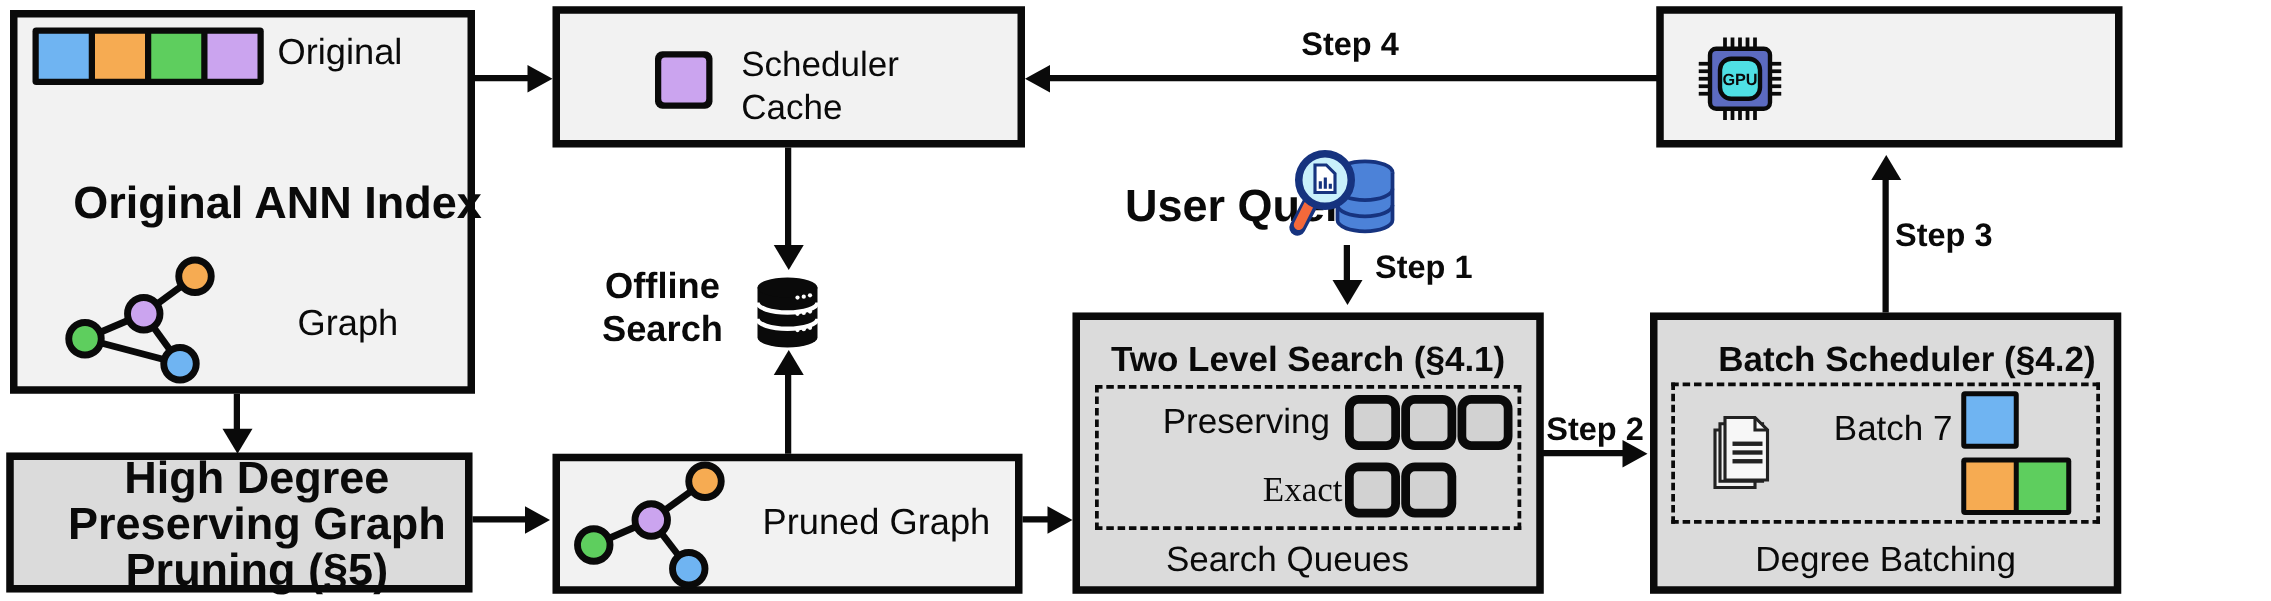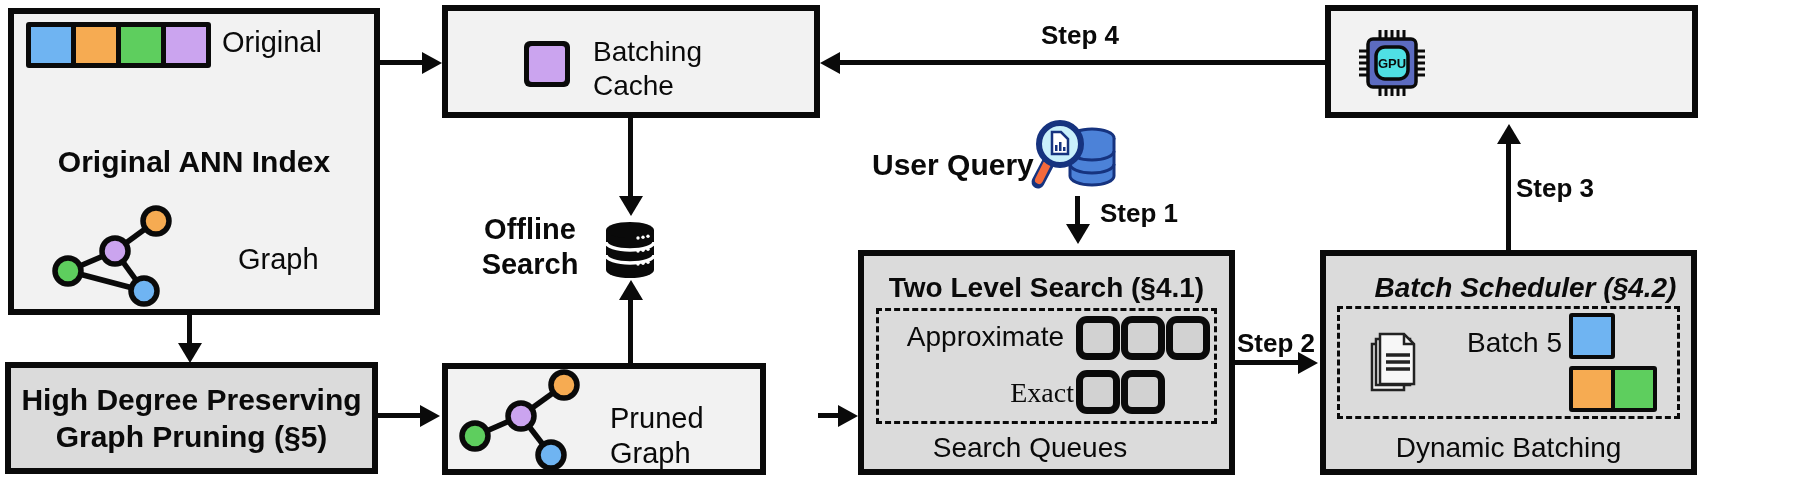--- a/index.html
+++ b/index.html
@@ -3,21 +3,21 @@
 <meta charset="utf-8">
 <style>
   html,body{margin:0;padding:0;background:#fff;}
   body{width:1817px;height:481px;position:relative;overflow:hidden;
        font-family:"Liberation Sans",sans-serif;color:#0a0a0a;}
   .box{position:absolute;border:6px solid #0a0a0a;box-sizing:border-box;}
   .light{background:var(--boxlight,#F2F2F2);}
   .gray{background:var(--boxgray,#DBDBDB);}
   .lbl{position:absolute;white-space:pre-line;}
   .b{font-weight:bold;}
-  .t30{font-size:30px;line-height:37px;}
+  .t30{font-size:36px;line-height:37px;margin-left:28px;}
   .t29{font-size:29px;line-height:35px;}
   .t28{font-size:28px;line-height:34px;}
   .t26{font-size:26px;line-height:30px;}
   .ctr{text-align:center;}
   .rgt{text-align:right;}
   
   .sqframe{position:absolute;display:flex;background:#0a0a0a;padding:5px;gap:5px;border-radius:3px;}
   .esq{width:40px;height:36px;}
   .bsq{width:38px;height:38px;}
   .c-blue{background:var(--blue,#6FB4F2);}
@@ -65,21 +65,21 @@
 </div>
 
 <div class="box gray" style="left:5px;top:362px;width:373px;height:112px;display:flex;align-items:center;justify-content:center;">
   <div class="t30 b ctr" style="width:350px;">High Degree Preserving Graph Pruning (§5)</div>
 </div>
 
 <div class="box light" style="left:442px;top:5px;width:378px;height:113px;">
   <div class="sqframe" style="left:76px;top:30px;border-radius:6px;">
     <div class="esq c-purple" style="width:36px;height:36px;border-radius:3px;"></div>
   </div>
-  <div class="lbl t28" style="left:145px;top:24px;width:150px;">Batching Cache</div>
+  <div class="lbl t28" style="left:145px;top:24px;width:150px;">Scheduler Cache</div>
 </div>
 
 <div class="lbl t29 b ctr" style="left:465px;top:212px;width:130px;">Offline Search</div>
 <svg style="left:604px;top:221px;" width="52" height="58" viewBox="0 0 52 58">
   <path d="M2 9 L2 49 A24 8 0 0 0 50 49 L50 9 Z" fill="#0a0a0a"></path>
   <ellipse cx="26" cy="9" rx="24" ry="8" fill="#0a0a0a"></ellipse>
   <path d="M2 21 A24 8 0 0 0 50 21" stroke="#fff" stroke-width="3.5" fill="none"></path>
   <path d="M2 34 A24 8 0 0 0 50 34" stroke="#fff" stroke-width="3.5" fill="none"></path>
   <g fill="#fff">
     <circle cx="34" cy="17" r="1.7"></circle>
@@ -87,21 +87,21 @@
       <circle cx="44" cy="15.2" r="1.7"></circle>
     <circle cx="34" cy="30" r="1.7"></circle>
       <circle cx="39" cy="29.3" r="1.7"></circle>
       <circle cx="44" cy="28.2" r="1.7"></circle>
     <circle cx="34" cy="43" r="1.7"></circle>
       <circle cx="39" cy="42.3" r="1.7"></circle>
       <circle cx="44" cy="41.2" r="1.7"></circle>
   </g>
 </svg>
 
-<div class="box light" style="left:442px;top:363px;width:324px;height:112px;">
+<div class="box light" style="left:442px;top:363px;width:376px;height:112px;">
   <svg style="left:10px;top:0px;" width="140" height="104" viewBox="0 0 140 104">
     <g stroke="#0a0a0a" stroke-width="5.5">
       <line x1="17" y1="67" x2="63" y2="47"></line>
       <line x1="63" y1="47" x2="106" y2="16"></line>
       <line x1="63" y1="47" x2="93" y2="86"></line>
       <circle cx="106" cy="16" r="13" fill="var(--orange)"></circle>
       <circle cx="63" cy="47" r="13" fill="var(--purple)"></circle>
       <circle cx="17" cy="67" r="13" fill="var(--green)"></circle>
       <circle cx="93" cy="86" r="13" fill="var(--blue)"></circle>
     </g>
@@ -122,55 +122,55 @@
   <g fill="var(--query_rim)">
     <rect x="23" y="29" width="2.5" height="6"></rect>
     <rect x="27" y="26" width="2.5" height="9"></rect>
     <rect x="31" y="31" width="2.5" height="4"></rect>
   </g>
 </svg>
 
 <div class="box gray" style="left:858px;top:250px;width:377px;height:225px;">
   <div class="lbl t28 b ctr" style="left:0;top:15px;width:365px;">Two Level Search (§4.1)</div>
   <div class="dashed" style="left:12px;top:52px;width:341px;height:116px;"></div>
-  <div class="lbl t28 rgt" style="left:15px;top:64px;width:185px;">Approximate</div>
+  <div class="lbl t28 rgt" style="left:15px;top:64px;width:185px;">Preserving</div>
   <div class="qrow" style="left:212px;top:60px;">
     <div class="qsq"></div>
       <div class="qsq"></div>
       <div class="qsq"></div>
   </div>
   <div class="lbl t28 rgt" style="left:25px;top:120px;width:185px;font-family:Liberation Serif, serif;">Exact</div>
   <div class="qrow" style="left:212px;top:114px;">
     <div class="qsq"></div>
       <div class="qsq"></div>
   </div>
   <div class="lbl t28 ctr" style="left:0;top:175px;width:332px;">Search Queues</div>
 </div>
 
 <div class="box gray" style="left:1320px;top:250px;width:377px;height:225px;">
-  <div class="lbl t28 b ctr" style="left:0;top:15px;width:399px;font-style:italic;">Batch Scheduler (§4.2)</div>
+  <div class="lbl t28 b ctr" style="left:0;top:15px;width:399px;">Batch Scheduler (§4.2)</div>
   <div class="dashed" style="left:11px;top:50px;width:343px;height:113px;"></div>
   <svg style="left:40px;top:72px;" width="58" height="68" viewBox="0 0 58 68">
     <path d="M6 16 h32 v46 h-32 z" fill="#F2F2F2" stroke="#222" stroke-width="2.5"></path>
     <path d="M10 11 h34 v46 h-34 z" fill="#F2F2F2" stroke="#222" stroke-width="2.5"></path>
     <path d="M14 6 h24 l10 10 v40 h-34 z" fill="#F7F7F7" stroke="#222" stroke-width="2.5"></path>
     <path d="M38 6 v10 h10" fill="none" stroke="#222" stroke-width="2.5"></path>
     <line x1="20" y1="27" x2="44" y2="27" stroke="#222" stroke-width="3.5"></line>
     <line x1="20" y1="34" x2="44" y2="34" stroke="#222" stroke-width="3.5"></line>
     <line x1="20" y1="41" x2="44" y2="41" stroke="#222" stroke-width="3.5"></line>
   </svg>
-  <div class="lbl t28 rgt" style="left:90px;top:70px;width:146px;">Batch 5</div>
+  <div class="lbl t28 rgt" style="left:90px;top:70px;width:146px;">Batch 7</div>
   <div class="sqframe" style="left:243px;top:57px;padding:4px;gap:4px;">
     <div class="bsq c-blue"></div>
   </div>
   <div class="sqframe" style="left:243px;top:110px;padding:4px;gap:4px;">
     <div class="bsq c-orange"></div>
       <div class="bsq c-green"></div>
   </div>
-  <div class="lbl t28 ctr" style="left:0;top:175px;width:365px;">Dynamic Batching</div>
+  <div class="lbl t28 ctr" style="left:0;top:175px;width:365px;">Degree Batching</div>
 </div>
 
 <div class="box light" style="left:1325px;top:5px;width:373px;height:113px;">
   <svg style="left:24px;top:15px;" width="74" height="74" viewBox="0 0 74 74">
     <g stroke="#0a0a0a" stroke-width="3">
       <line x1="25" y1="4" x2="25" y2="13"></line>
         <line x1="31" y1="4" x2="31" y2="13"></line>
         <line x1="37" y1="4" x2="37" y2="13"></line>
         <line x1="43" y1="4" x2="43" y2="13"></line>
         <line x1="49" y1="4" x2="49" y2="13"></line>

